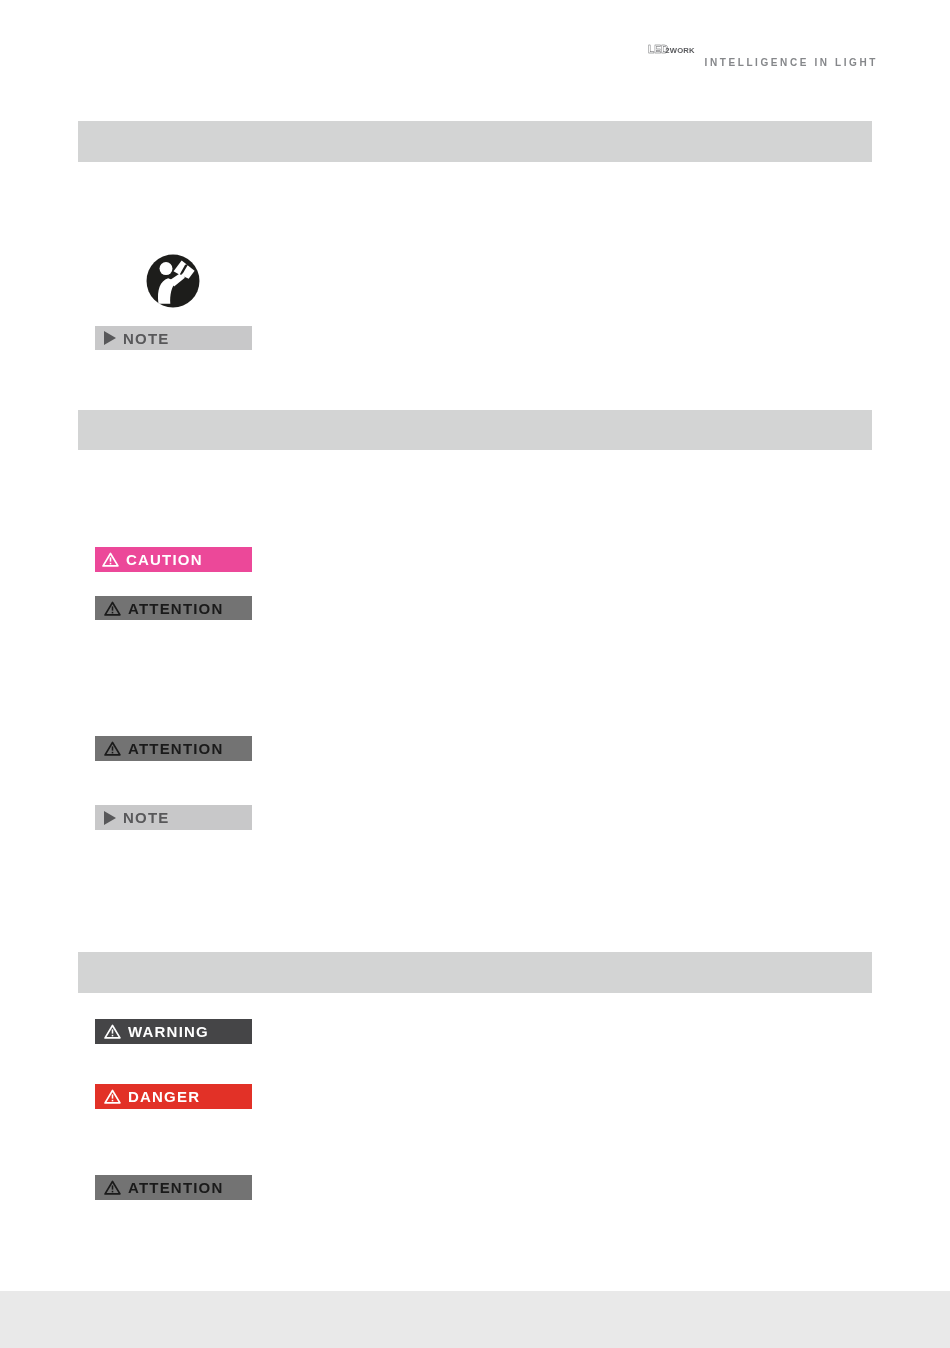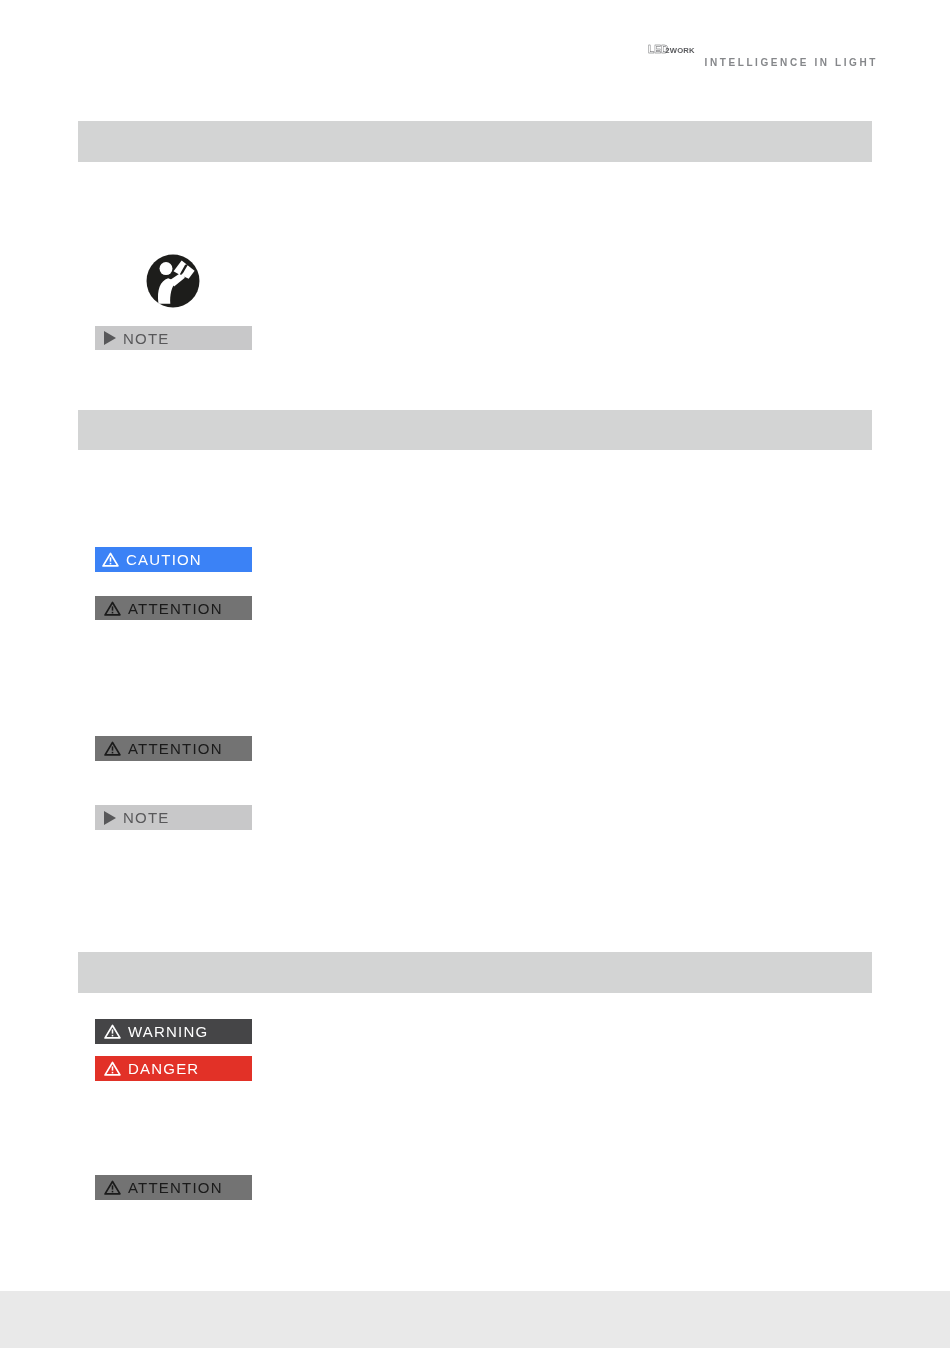--- a/index.html
+++ b/index.html
@@ -57,38 +57,38 @@
     position: absolute;
     left: 95px;
     width: 157px;
     height: 25px;
     box-sizing: border-box;
     display: flex;
     align-items: center;
     gap: 7px;
     padding-left: 9px;
     font-size: 15px;
-    font-weight: normal;
+    font-weight: bold;
     letter-spacing: 1.2px;
     white-space: nowrap;
   }
   .signal .glyph { display: inline-flex; align-items: center; }
   .note      { background: #c8c8c9; color: #58585a; }
-  .caution   { background: #3b82f6; color: #ffffff; padding-left: 7px; }
+  .caution   { background: #ec4899; color: #ffffff; padding-left: 7px; }
   .attention { background: #737373; color: #1a1a1a; }
   .warning   { background: #454547; color: #ffffff; }
   .danger    { background: #e23127; color: #ffffff; }
 
   .note-1      { top: 326px; height: 24px; }
   .caution-1   { top: 547px; }
   .attention-1 { top: 596px; height: 24px; }
   .attention-2 { top: 736px; }
   .note-2      { top: 805px; }
   .warning-1   { top: 1019px; }
-  .danger-1    { top: 1056px; }
+  .danger-1    { top: 1084px; }
   .attention-3 { top: 1175px; }
 
   
   .footer-bar {
     position: absolute;
     left: 0;
     top: 1291px;
     width: 950px;
     height: 57px;
     background: #e9e9e9;

